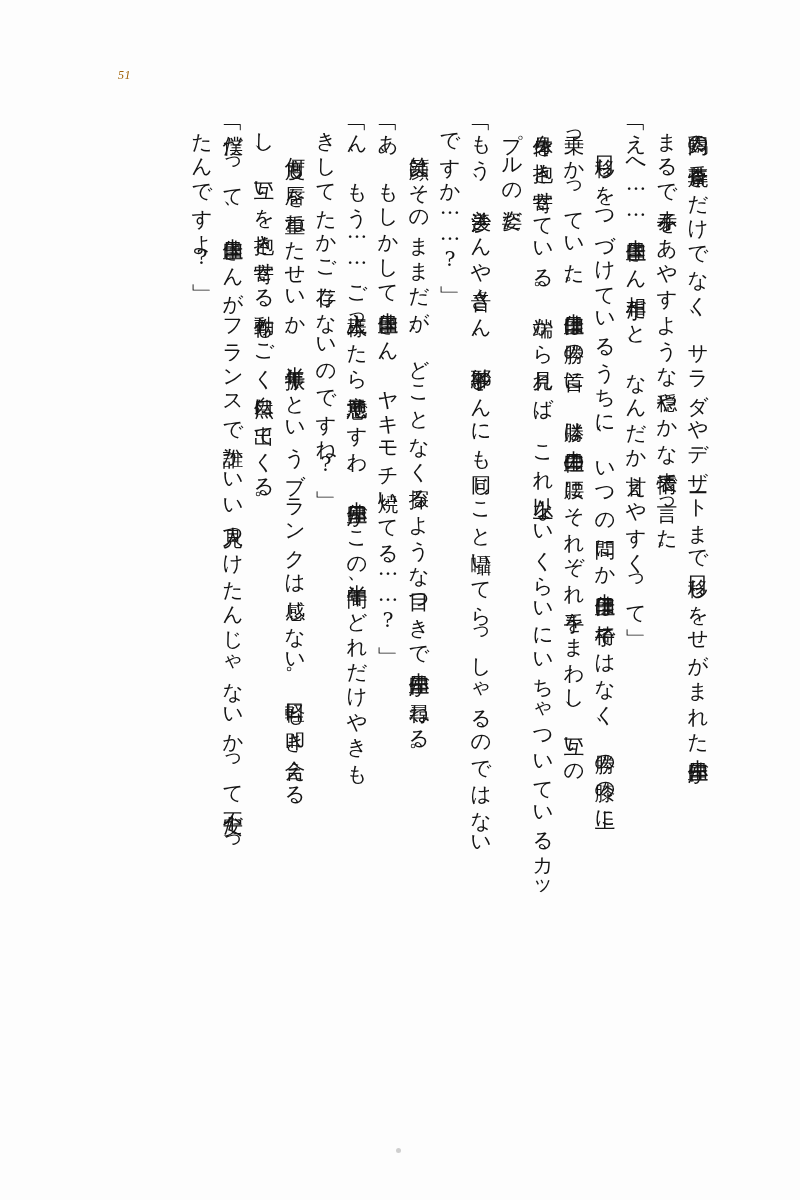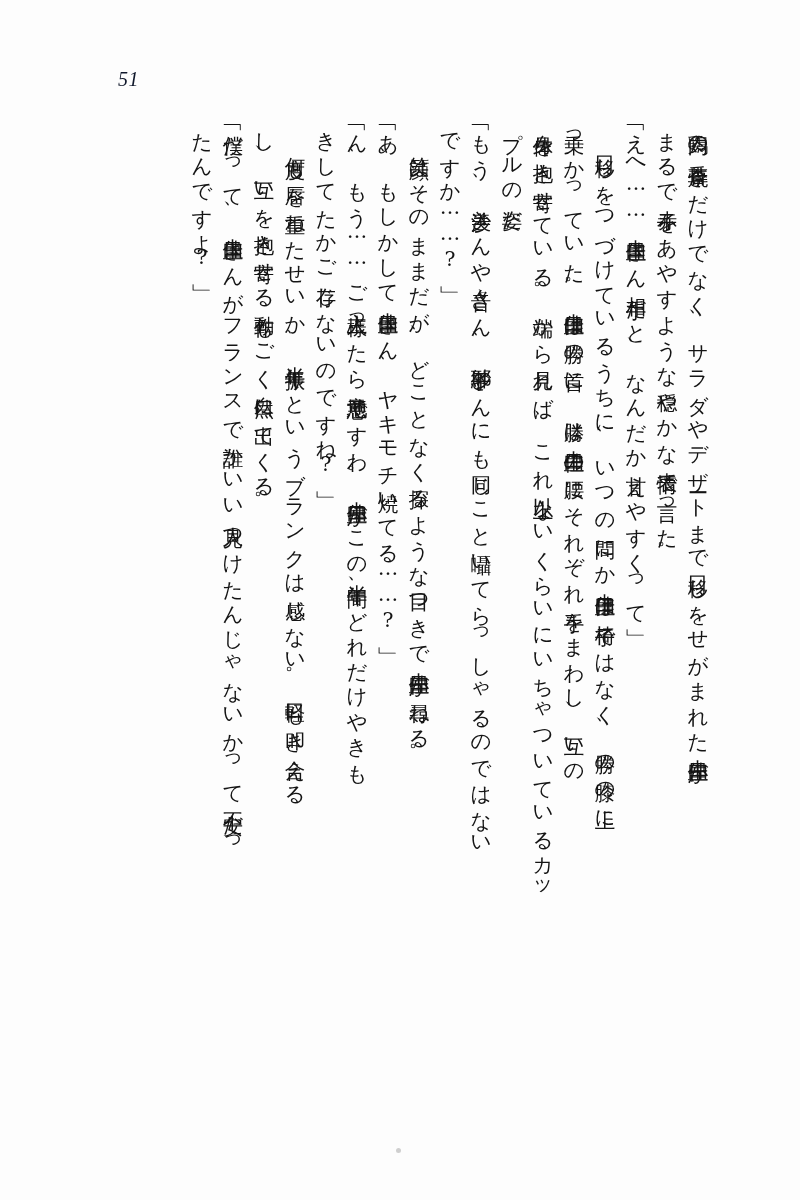--- a/index.html
+++ b/index.html
@@ -21,22 +21,22 @@
     background: #fdfdfd;
     box-sizing: border-box;
   }
   
   .page-number {
     position: absolute;
     left: 118px;
     top: 68px;
     font-family: "Liberation Serif", "DejaVu Serif", serif;
     font-style: italic;
-    font-size: 20px;
-    color: #0f172a;
+    font-size: 12px;
+    color: #a16207;
     letter-spacing: 0.5px;
   }
   
   .text-block {
     position: absolute;
     top: 118px;
     right: 92px;
     left: 92px;
     height: 1010px;
     display: flex;

